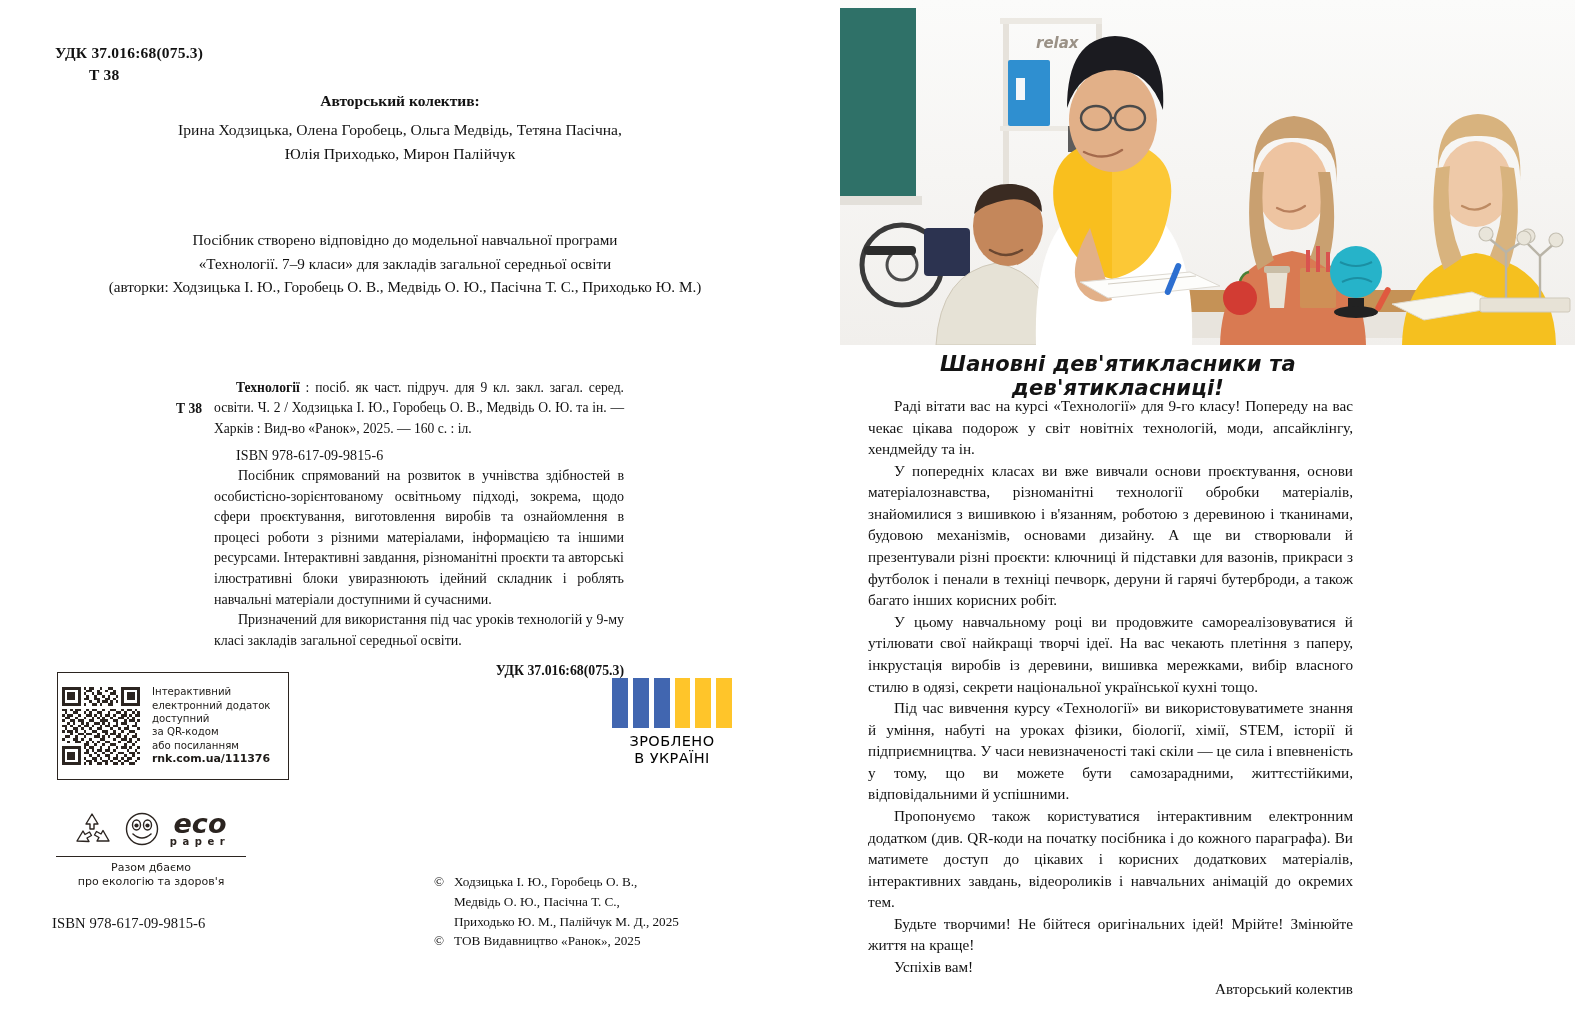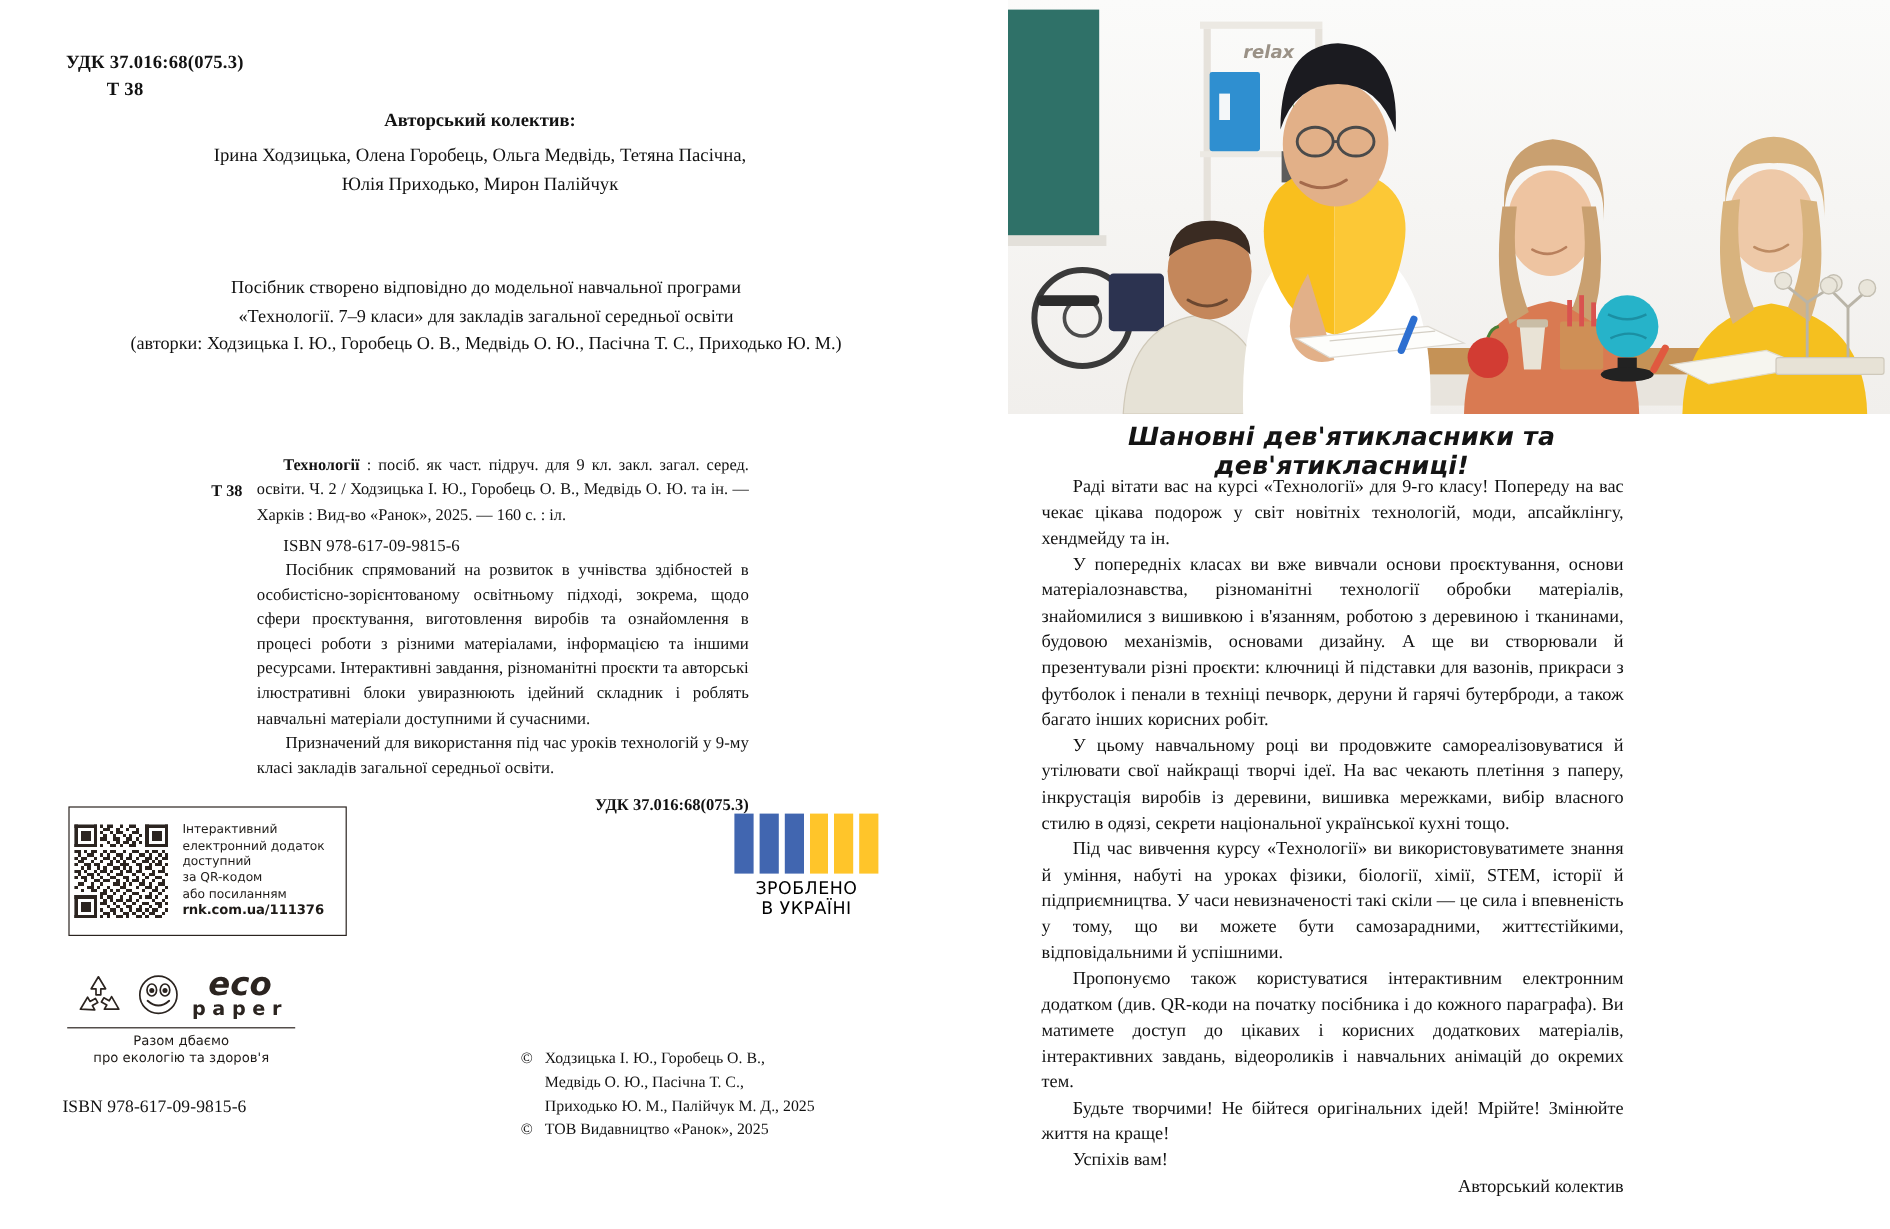--- a/index.html
+++ b/index.html
@@ -49,21 +49,21 @@
   .ukr-bars i.b { background: #4166b0; }
   .ukr-bars i.y { background: #ffc52a; }
   .ukr-cap { margin-top: 5px; font-family: "DejaVu Sans", sans-serif; font-weight: 400;
              font-size: 14.5px; color: #000000; line-height: 1.18; letter-spacing: .4px; }
 
   
   .eco-block { position: absolute; left: 56px; top: 806px; width: 190px; text-align: center; }
   .eco-row { display: flex; align-items: center; justify-content: center; gap: 8px; height: 46px; }
   .eco-word { font-family: "DejaVu Sans", sans-serif; font-weight: 700; font-style: italic;
               font-size: 27px; color: #2b2420; line-height: .9; position: relative; }
-  .eco-word small { display: block; font-size: 16px; font-style: normal; letter-spacing: 5.5px;
+  .eco-word small { display: block; font-size: 10px; font-style: normal; letter-spacing: 5.5px;
                     font-weight: 700; margin-top: 1px; }
   .eco-rule { border-top: 1.2px solid #2b2420; margin-top: 4px; }
   .eco-cap { font-family: "DejaVu Sans", sans-serif; font-size: 11px; line-height: 1.28;
              margin-top: 4px; color: #1d1a17; }
 
   .isbn-foot { position: absolute; left: 52px; top: 915px; font-size: 14.6px; letter-spacing: .1px; }
 
   .copyright { position: absolute; left: 434px; top: 872px; font-size: 13.2px; line-height: 1.5; }
   .copyright .crow { display: flex; }
   .copyright .csym { width: 20px; flex: 0 0 20px; }

